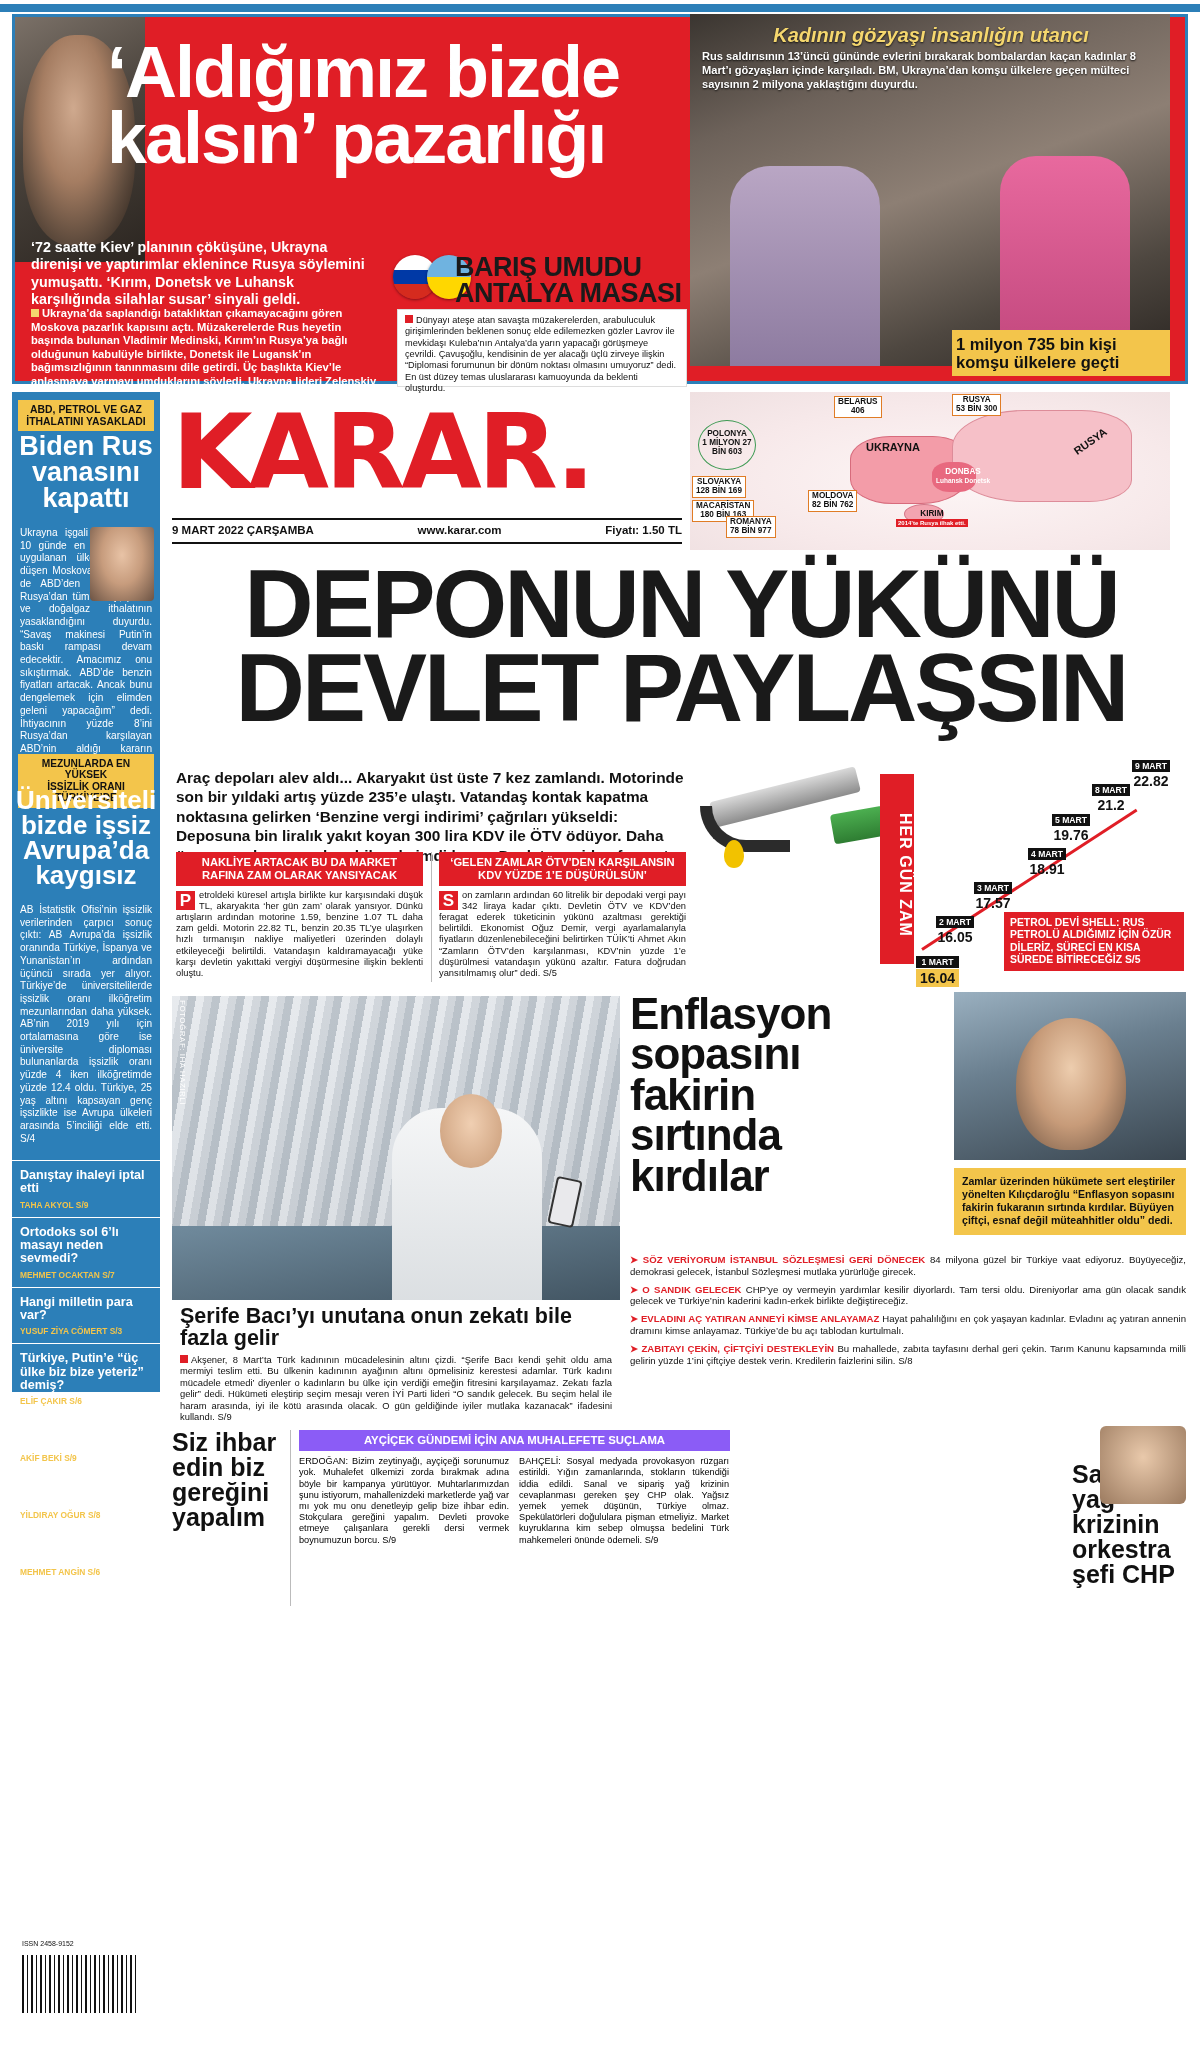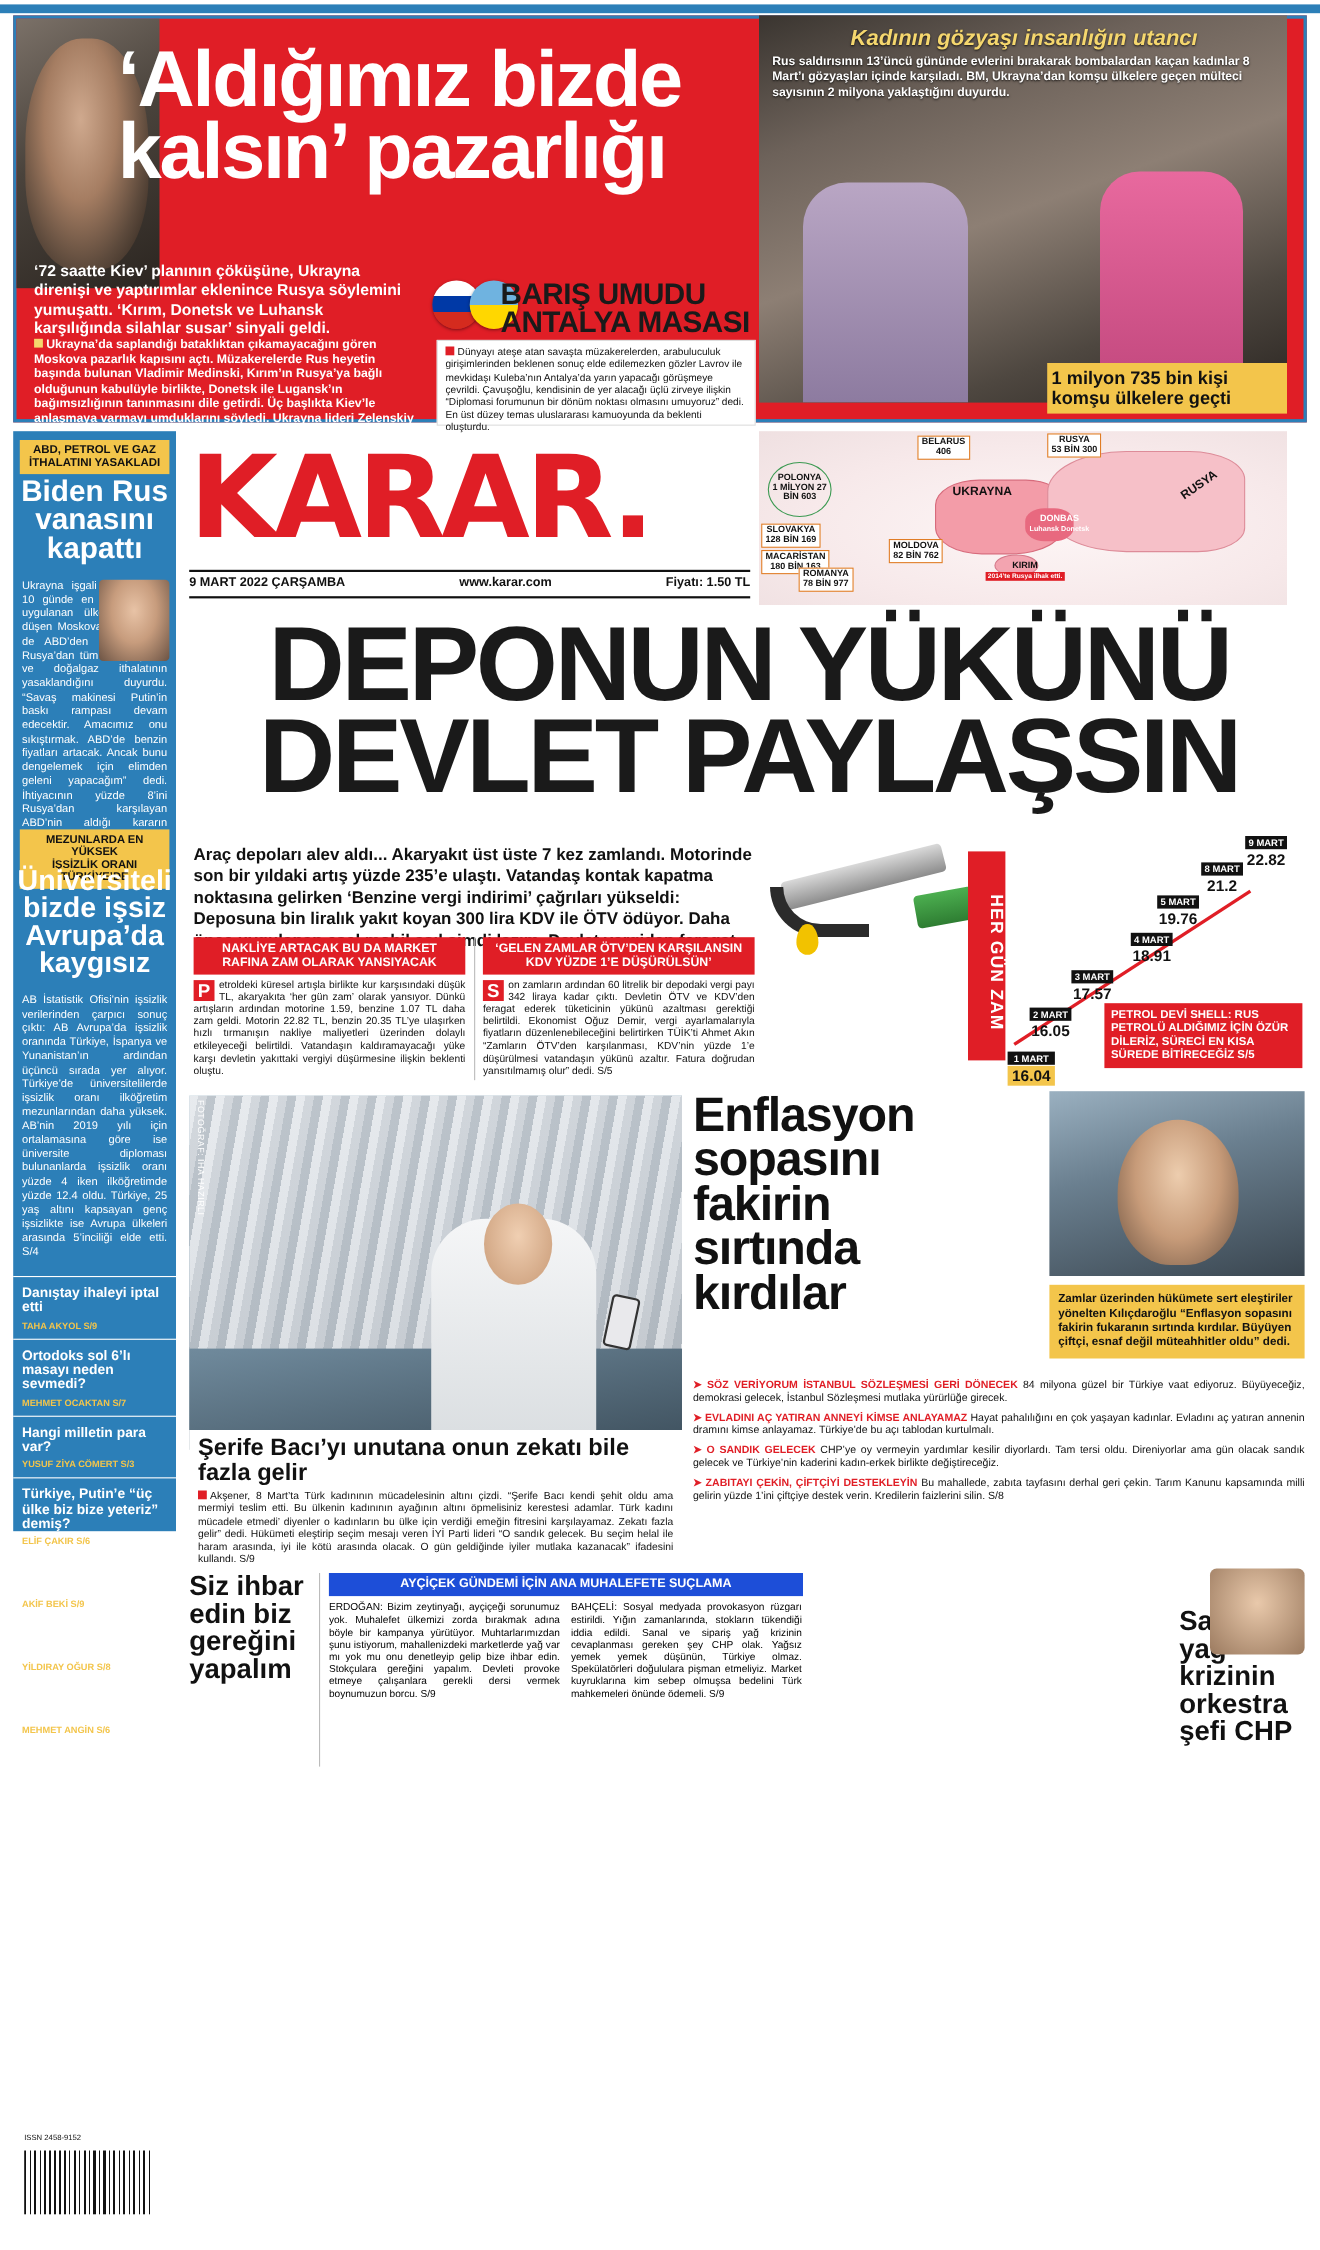--- a/index.html
+++ b/index.html
@@ -299,21 +299,21 @@
     background:repeating-linear-gradient(90deg,#111 0 2px,#fff 2px 5px,#111 5px 6px,#fff 6px 9px);
   }
   .issn { position:absolute; left:22px; top:1940px; font-size:7px; color:#111; }
 
   
   .bottom { position:absolute; left:172px; top:1430px; width:1014px; height:176px; }
   .bb { position:absolute; top:0; height:176px; }
   .bb1 { left:0; width:110px; }
   .bb1 .h { color:#111; font-weight:bold; font-size:25px; line-height:1.0; }
   .bb2 { left:118px; width:440px; border-left:1px solid #bbb; padding-left:8px; }
-  .bb2 .hd { background:#1d4ed8; color:#fff; font-weight:bold; font-size:11.4px;
+  .bb2 .hd { background:#8b5cf6; color:#fff; font-weight:bold; font-size:11.4px;
              text-align:center; padding:4px; line-height:1.15; }
   .bb2 .cc { display:flex; gap:10px; margin-top:5px; }
   .bb2 .cc > div { width:210px; font-size:9.2px; line-height:1.22; text-align:justify; }
   .bb3 { left:900px; width:114px; }
   .bb3 .h { color:#111; font-weight:bold; font-size:25px; line-height:1.0; }
   .bb3 .ph { position:absolute; right:-0px; top:-4px; width:86px; height:78px;
     background:radial-gradient(ellipse at 50% 40%, #e9c9ab, #9b7a5f); border-radius:6px; }
 </style>
 </head>
 <body>
@@ -553,22 +553,22 @@
       <span>Enflasyon</span><br>
       <span>sopasını</span><br>
       <span>fakirin</span><br>
       <span>sırtında</span><br>
       <span>kırdılar</span>
     </div>
     <div class="enf-quote">Zamlar üzerinden hükümete sert eleştiriler yönelten Kılıçdaroğlu “Enflasyon sopasını fakirin fukaranın sırtında kırdılar. Büyüyen çiftçi, esnaf değil müteahhitler oldu” dedi.</div>
 
     <div class="enf-bullets">
       <div class="bullet"><span class="arrowr">➤ </span><span class="hl">SÖZ VERİYORUM İSTANBUL SÖZLEŞMESİ GERİ DÖNECEK</span><span> 84 milyona güzel bir Türkiye vaat ediyoruz. Büyüyeceğiz, demokrasi gelecek, İstanbul Sözleşmesi mutlaka yürürlüğe girecek.</span></div>
+      <div class="bullet"><span class="arrowr">➤ </span><span class="hl">O SANDIK GELECEK</span><span> CHP’ye oy vermeyin yardımlar kesilir diyorlardı. Tam tersi oldu. Direniyorlar ama gün olacak sandık gelecek ve Türkiye’nin kaderini kadın-erkek birlikte değiştireceğiz.</span></div>
       <div class="bullet"><span class="arrowr">➤ </span><span class="hl">EVLADINI AÇ YATIRAN ANNEYİ KİMSE ANLAYAMAZ</span><span> Hayat pahalılığını en çok yaşayan kadınlar. Evladını aç yatıran annenin dramını kimse anlayamaz. Türkiye’de bu açı tablodan kurtulmalı.</span></div>
-      <div class="bullet"><span class="arrowr">➤ </span><span class="hl">O SANDIK GELECEK</span><span> CHP’ye oy vermeyin yardımlar kesilir diyorlardı. Tam tersi oldu. Direniyorlar ama gün olacak sandık gelecek ve Türkiye’nin kaderini kadın-erkek birlikte değiştireceğiz.</span></div>
       <div class="bullet"><span class="arrowr">➤ </span><span class="hl">ZABITAYI ÇEKİN, ÇİFTÇİYİ DESTEKLEYİN</span><span> Bu mahallede, zabıta tayfasını derhal geri çekin. Tarım Kanunu kapsamında milli gelirin yüzde 1’ini çiftçiye destek verin. Kredilerin faizlerini silin. S/8</span></div>
     </div>
   </div>
 
   <div class="bottom">
     <div class="bb bb1">
       <div class="h">
         <span>Siz ihbar</span><br>
         <span>edin biz</span><br>
         <span>gereğini</span><br>

